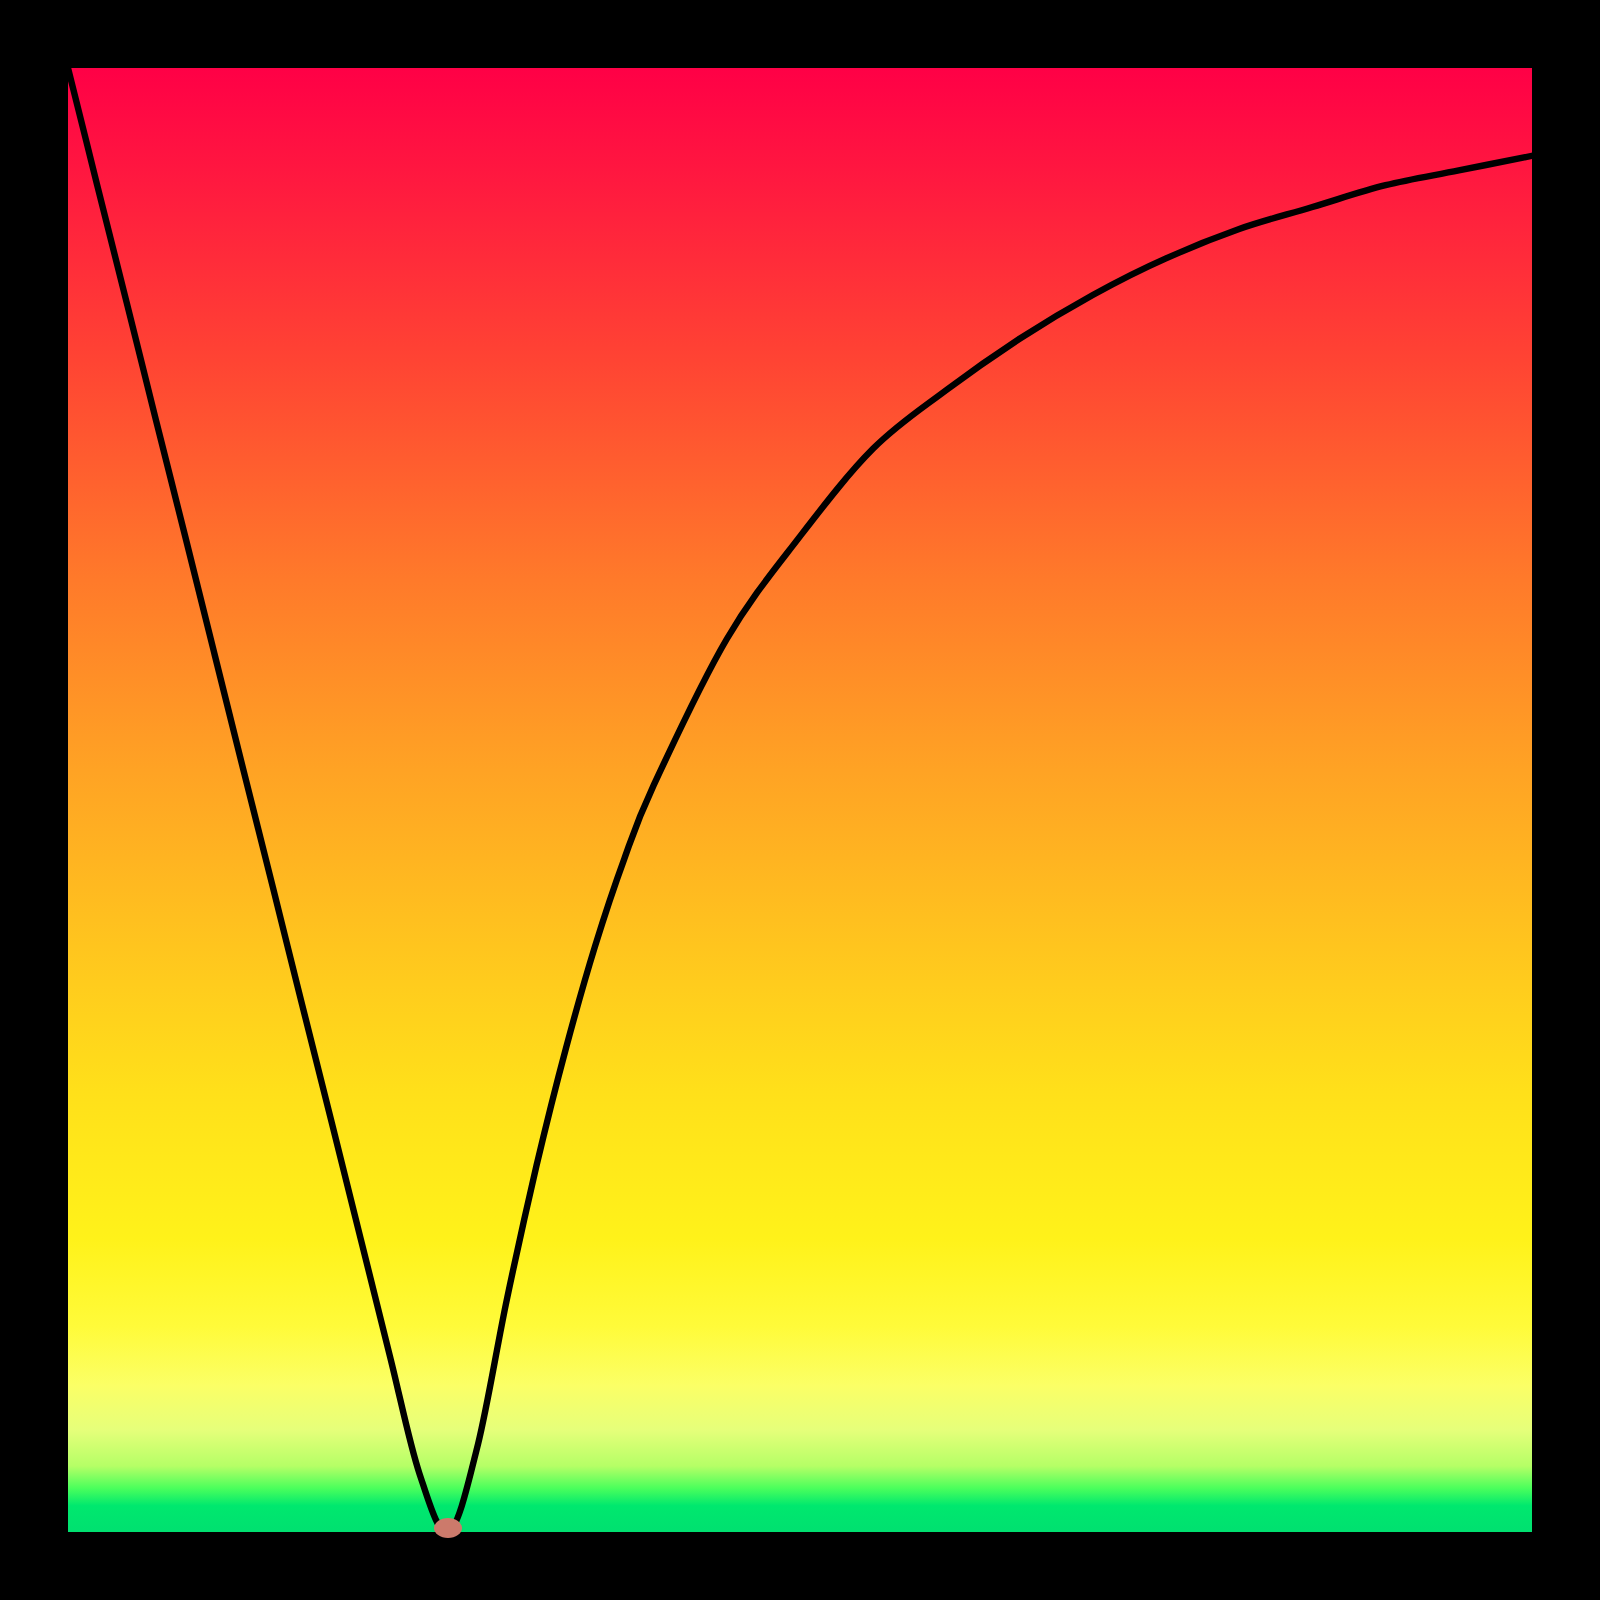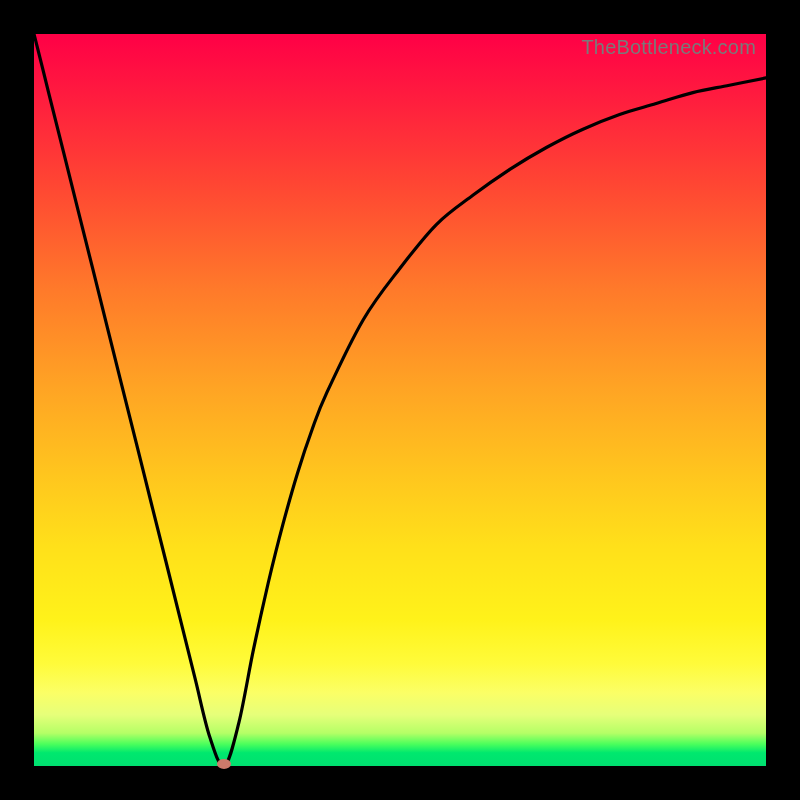--- a/index.html
+++ b/index.html
@@ -69,21 +69,20 @@
     border-radius: 50%;
     transform: translate(-50%, -50%);
   }
 </style>
 </head>
 <body>
 
 <div class="frame">
   <div class="plot">
 
-    <span class="credit">TheBottleneck.com</span>
 
     <svg class="curve" viewBox="0 0 732 732" preserveAspectRatio="none">
       <path fill="none" stroke="#000" stroke-width="3.2" stroke-linecap="round" d="M 0.0 0.0 C 2.4 9.8, 9.8 39.0, 14.6 58.6 C 19.5 78.1, 24.4 97.6, 29.3 117.1 C 34.2 136.6, 39.0 156.2, 43.9 175.7 C 48.8 195.2, 53.7 214.7, 58.6 234.2 C 63.4 253.8, 68.3 273.3, 73.2 292.8 C 78.1 312.3, 83.0 331.8, 87.8 351.4 C 92.7 370.9, 97.6 390.4, 102.5 409.9 C 107.4 429.4, 112.2 449.0, 117.1 468.5 C 122.0 488.0, 126.9 507.5, 131.8 527.0 C 136.6 546.6, 141.5 566.1, 146.4 585.6 C 151.3 605.1, 156.2 624.6, 161.0 644.2 C 165.9 663.7, 170.8 688.1, 175.7 702.7 C 180.6 717.4, 185.4 734.4, 190.3 732.0 C 195.2 729.6, 200.1 707.6, 205.0 688.1 C 209.8 668.6, 214.7 638.1, 219.6 614.9 C 224.5 591.7, 229.4 569.7, 234.2 549.0 C 239.1 528.3, 244.0 508.7, 248.9 490.4 C 253.8 472.1, 258.6 455.1, 263.5 439.2 C 268.4 423.3, 273.3 408.7, 278.2 395.3 C 283.0 381.9, 284.3 377.0, 292.8 358.7 C 301.3 340.4, 317.2 306.2, 329.4 285.5 C 341.6 264.7, 353.8 250.1, 366.0 234.2 C 378.2 218.4, 390.4 202.5, 402.6 190.3 C 414.8 178.1, 427.0 170.2, 439.2 161.0 C 451.4 151.9, 463.6 143.4, 475.8 135.4 C 488.0 127.5, 500.2 120.2, 512.4 113.5 C 524.6 106.8, 536.8 100.6, 549.0 95.2 C 561.2 89.7, 573.4 84.8, 585.6 80.5 C 597.8 76.2, 610.0 73.2, 622.2 69.5 C 634.4 65.9, 646.6 61.6, 658.8 58.6 C 671.0 55.5, 683.2 53.7, 695.4 51.2 C 707.6 48.8, 725.9 45.1, 732.0 43.9"></path>
     </svg>
 
     <div class="marker" style="left:190.3px; top:730.0px;"></div>
 
   </div>
 </div>
 

